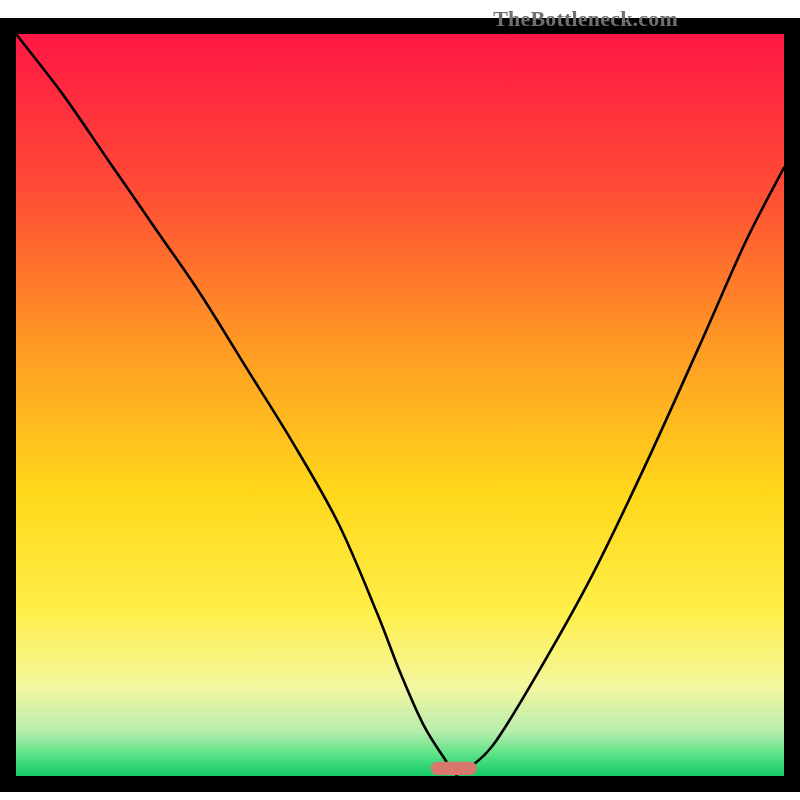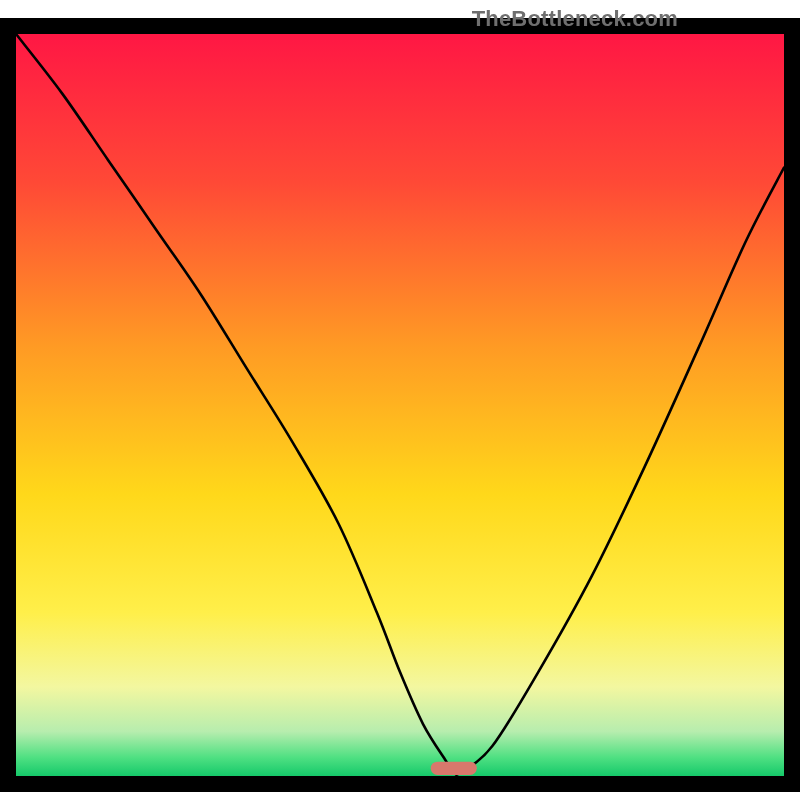--- a/index.html
+++ b/index.html
@@ -8,20 +8,21 @@
     width: 800px;
     height: 800px;
     overflow: hidden;
     background: #fff;
     font-family: Arial, Helvetica, sans-serif;
   }
   .wrap {
     position: relative;
     width: 688px;
     height: 800px;
+    font-family: Liberation Serif, serif;
   }
   .watermark {
     position: absolute;
     top: 6px;
     right: 10px;
     font-size: 22px;
     font-weight: 600;
     color: #6f6f6f;
     letter-spacing: 0.2px;
   }

